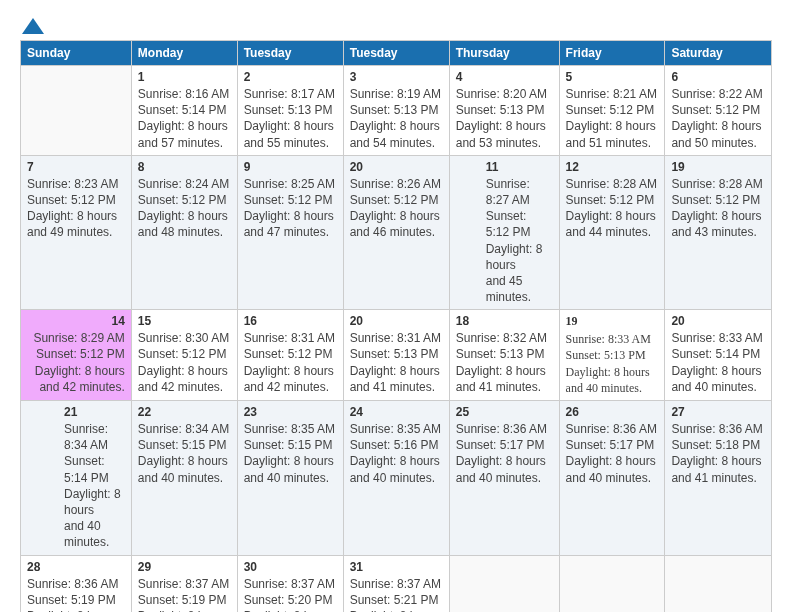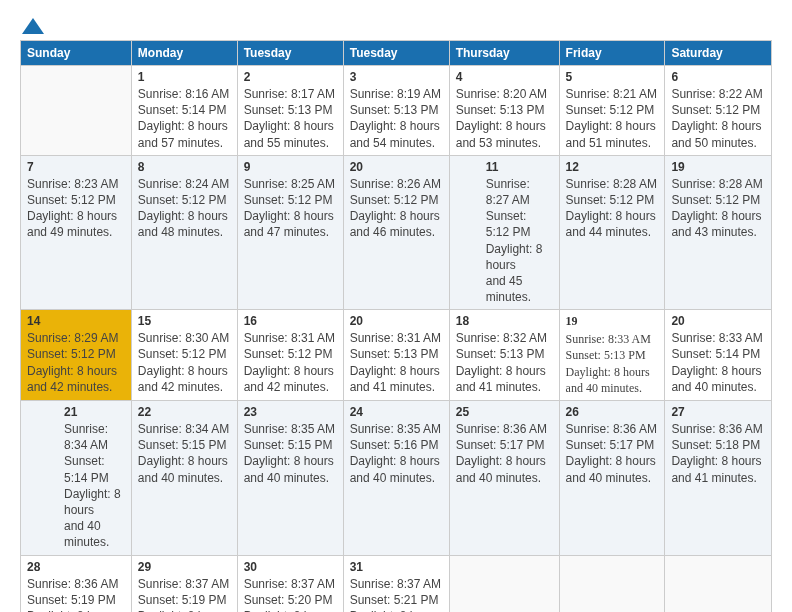--- a/index.html
+++ b/index.html
@@ -166,21 +166,21 @@
           <td style="background: rgb(240, 244, 248);">
             <span class="day-number">12</span>
             <div class="day-info">Sunrise: 8:28 AM<br>Sunset: 5:12 PM<br>Daylight: 8 hours<br>and 44 minutes.</div>
           </td>
           <td style="background: rgb(240, 244, 248);">
             <span class="day-number">19</span>
             <div class="day-info">Sunrise: 8:28 AM<br>Sunset: 5:12 PM<br>Daylight: 8 hours<br>and 43 minutes.</div>
           </td>
         </tr>
         <tr>
-          <td style="background: #eab308;">
+          <td style="background: #f0abfc; text-align: right;">
             <span class="day-number">14</span>
             <div class="day-info">Sunrise: 8:29 AM<br>Sunset: 5:12 PM<br>Daylight: 8 hours<br>and 42 minutes.</div>
           </td>
           <td style="background: rgb(255, 255, 255);">
             <span class="day-number">15</span>
             <div class="day-info">Sunrise: 8:30 AM<br>Sunset: 5:12 PM<br>Daylight: 8 hours<br>and 42 minutes.</div>
           </td>
           <td style="background: rgb(255, 255, 255);">
             <span class="day-number">16</span>
             <div class="day-info">Sunrise: 8:31 AM<br>Sunset: 5:12 PM<br>Daylight: 8 hours<br>and 42 minutes.</div>

